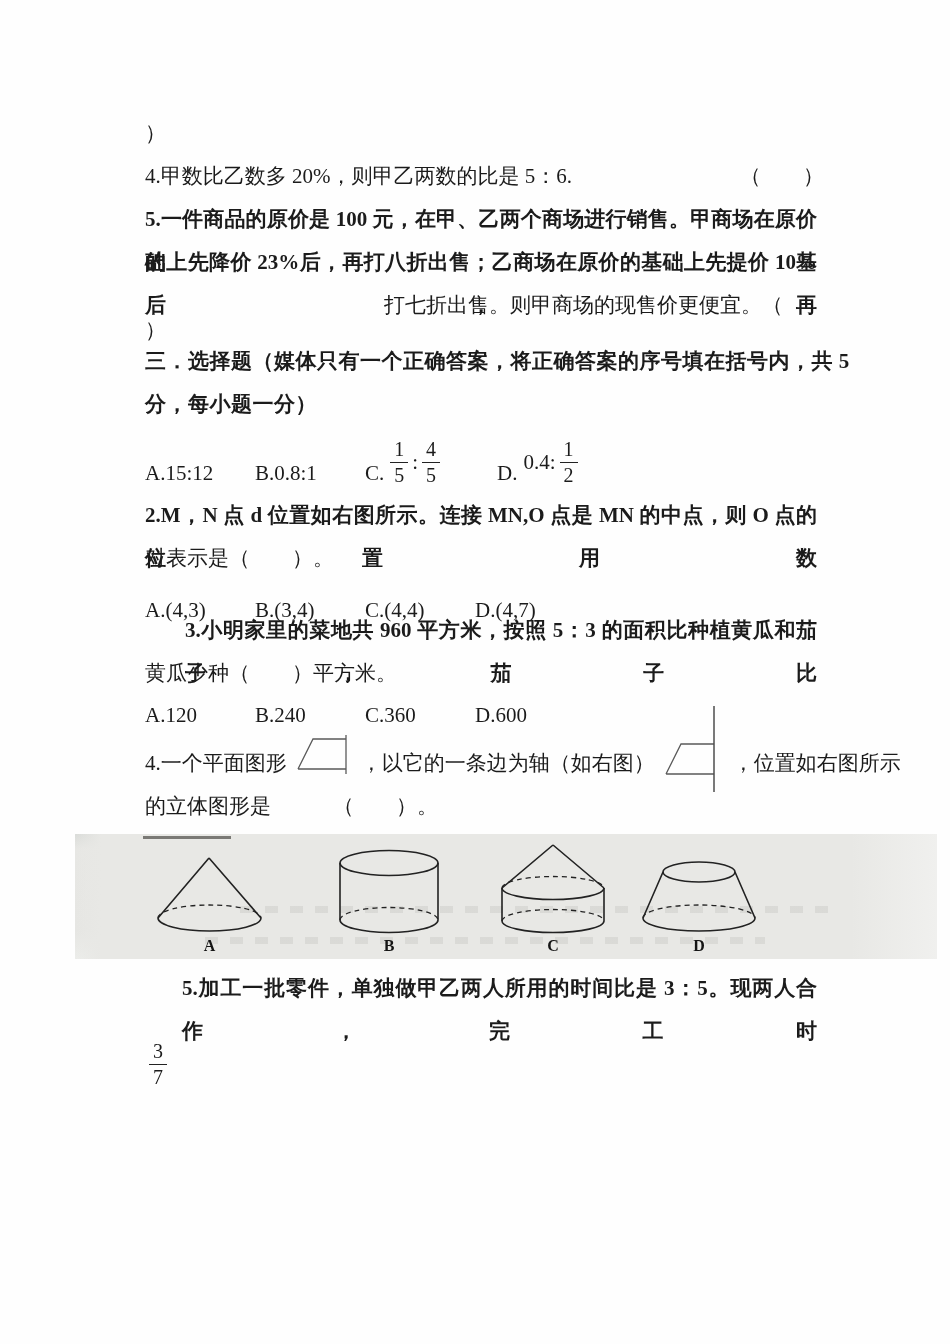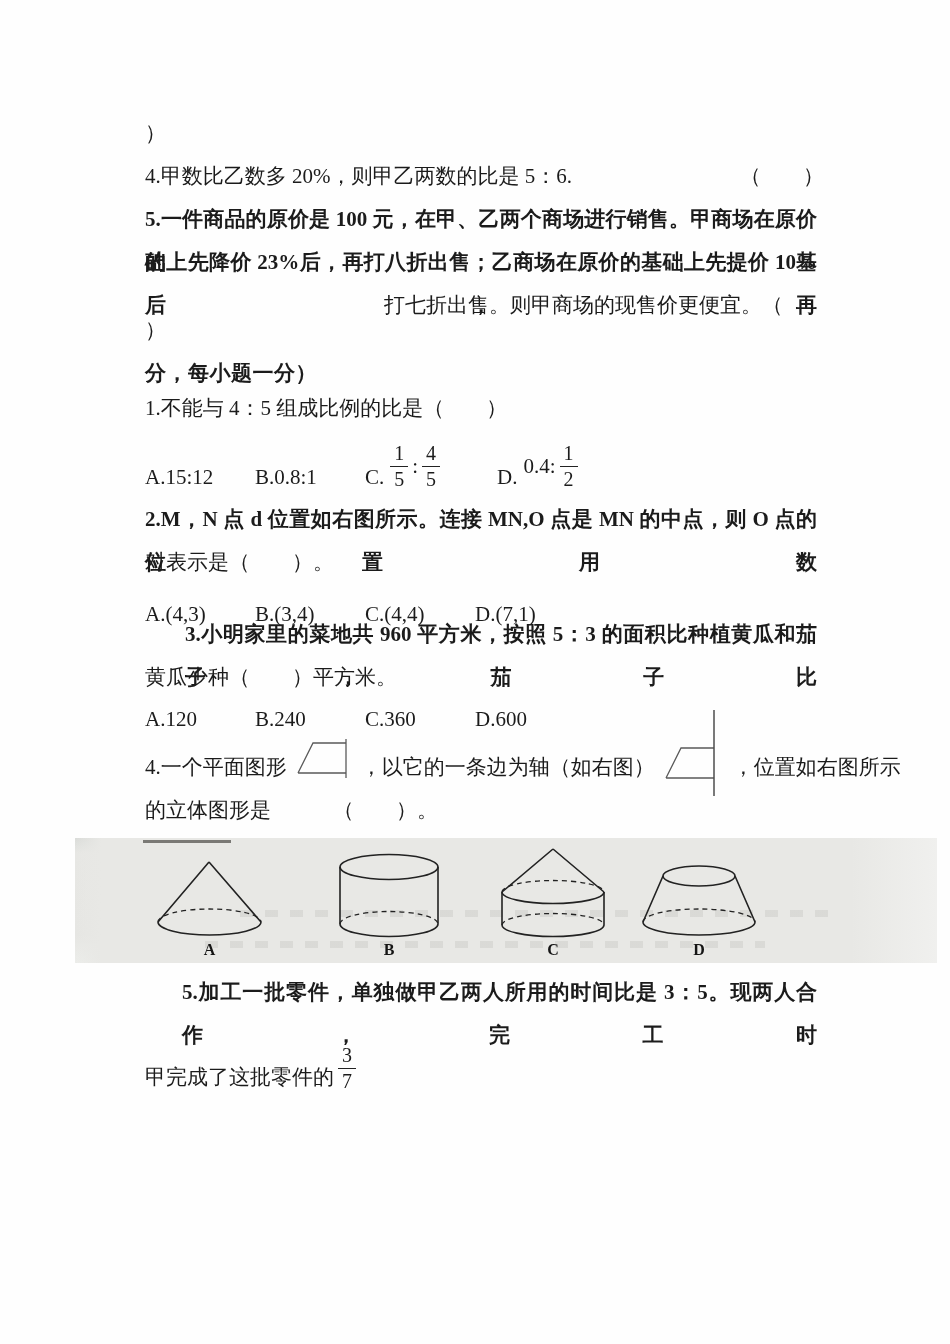--- a/index.html
+++ b/index.html
@@ -80,27 +80,27 @@
       <span>础上先降价 23%后，再打八折出售；乙商场在原价的基础上先提价 10%后，再</span>
     </div>
     <div class="ln flexline">
       <span>打七折出售。则甲商场的现售价更便宜。</span>
       <span>（</span>
     </div>
     <div class="ln" style="margin-top:-18px;">
       <span>）</span>
     </div>
 
+    <div class="ln bold" style="margin-top:-12px;">
+      <span>三．选择题（媒体只有一个正确答案，将正确答案的序号填在括号内，共 5</span>
+    </div>
     <div class="ln bold">
       <span>分，每小题一分）</span>
     </div>
 
-    <div class="ln" style="margin-top:-8px;">
-      <span>1.不能与 4：5 组成比例的比是（　　）</span>
-    </div>
     <div class="opt-row tall">
       <span class="opt">A.15:12</span>
       <span class="opt">B.0.8:1</span>
       <span class="optc">
         <span>C.</span>
         <span class="eq">
           <span class="frac">
             <span class="fn">1</span>
             <span class="fd">5</span>
           </span>
@@ -126,21 +126,21 @@
     <div class="ln fill" style="margin-top:8px;">
       <span>2.M，N 点 d 位置如右图所示。连接 MN,O 点是 MN 的中点，则 O 点的位置用数</span>
     </div>
     <div class="ln">
       <span>对表示是（　　）。</span>
     </div>
     <div class="opt-row">
       <span class="opt">A.(4,3)</span>
       <span class="opt">B.(3,4)</span>
       <span class="opt">C.(4,4)</span>
-      <span class="opt">D.(7,1)</span>
+      <span class="opt">D.(4,7)</span>
     </div>
 
     <div class="ln fill" style="margin-top:-14px;margin-left:40px;">
       <span>3.小明家里的菜地共 960 平方米，按照 5：3 的面积比种植黄瓜和茄子，茄子比</span>
     </div>
     <div class="ln">
       <span>黄瓜少种（　　）平方米。</span>
     </div>
     <div class="opt-row" style="margin-top:-10px;">
       <span class="opt">A.120</span>
@@ -204,21 +204,20 @@
           </svg>
           <span class="cap">D</span>
         </div>
       </div>
     </div>
 
     <div class="ln fill" style="margin-top:8px;margin-left:37px;">
       <span>5.加工一批零件，单独做甲乙两人所用的时间比是 3：5。现两人合作，完工时</span>
     </div>
     <div class="q5l2">
-      <span>甲完成了这批零件的</span>
       <span class="frac">
         <span class="fn">3</span>
         <span class="fd">7</span>
       </span>
     </div>
 
   </div>
 </div>
 
 </body></html>

